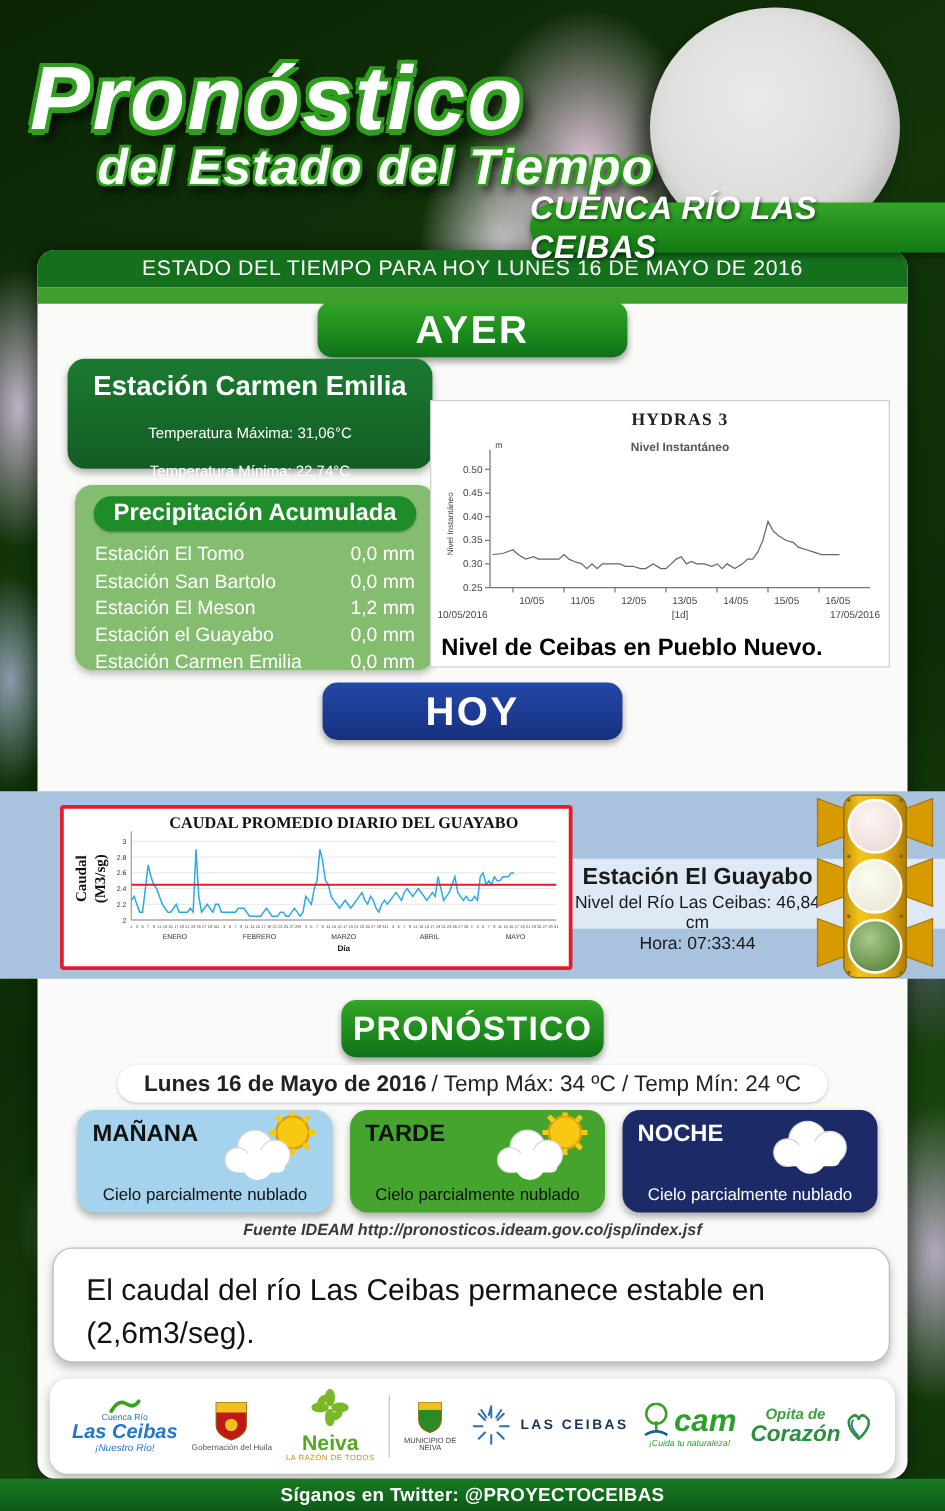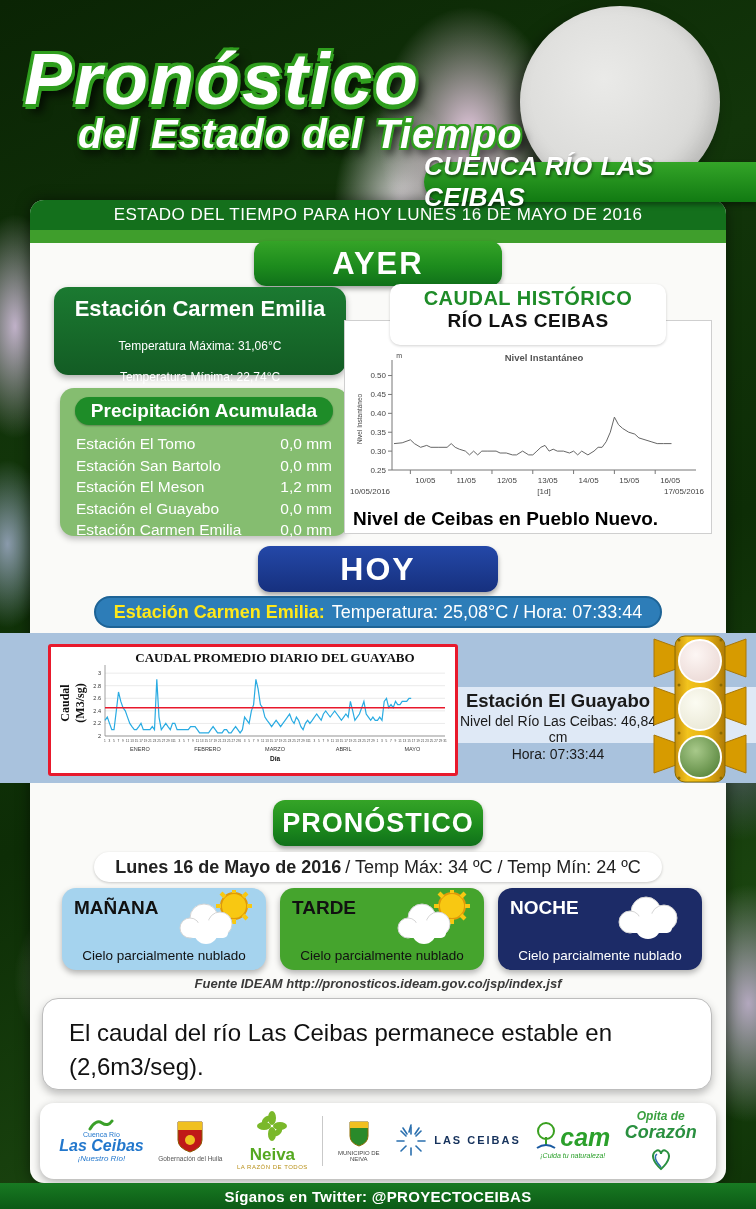--- a/index.html
+++ b/index.html
@@ -135,24 +135,20 @@
           <span>Estación el Guayabo</span>
           <span>0,0 mm</span>
         </div>
         <div class="precip-row">
           <span>Estación Carmen Emilia</span>
           <span>0,0 mm</span>
         </div>
       </div>
     </div>
 
-    <div class="abs hist-head">
-      <div class="h1">CAUDAL HISTÓRICO</div>
-      <div class="h2">RÍO LAS CEIBAS</div>
-    </div>
     <div class="abs hydras-box">
       <svg id="hydras-svg" width="358" height="178" viewBox="0 0 358 178" style="margin:3px 0 0 3px;">
           <text x="196" y="16" text-anchor="middle" font-family="Liberation Serif, serif" font-weight="bold" font-size="14" letter-spacing="1" fill="#222">HYDRAS 3</text>
           <text x="196" y="37" text-anchor="middle" font-weight="bold" font-size="9.5" fill="#555">Nivel Instantáneo</text>
           <line x1="44" y1="36" x2="44" y2="146" stroke="#777" stroke-width="1"></line>
           <line x1="44" y1="146" x2="348" y2="146" stroke="#777" stroke-width="1"></line>
           <line x1="40" y1="146" x2="44" y2="146" stroke="#777"></line>
           <text x="38" y="148.5" text-anchor="end" font-size="8" fill="#444">0.25</text>
           <line x1="40" y1="127.11111111111111" x2="44" y2="127.11111111111111" stroke="#777"></line>
           <text x="38" y="129.61111111111111" text-anchor="end" font-size="8" fill="#444">0.30</text>
@@ -182,24 +178,20 @@
           <text x="322.19463087248323" y="159" text-anchor="middle" font-size="8" fill="#444">16/05</text>
           <text x="2" y="170" font-size="8" fill="#444">10/05/2016</text>
           <text x="356" y="170" text-anchor="end" font-size="8" fill="#444">17/05/2016</text>
           <text x="196" y="170" text-anchor="middle" font-size="8" fill="#444">[1d]</text>
           <polyline fill="none" stroke="#666" stroke-width="1" points="46.0,119.6 54.2,118.8 62.4,115.8 66.4,119.6 72.6,123.3 78.7,121.4 82.8,123.3 90.9,123.3 99.1,123.3 103.2,119.6 107.2,123.3 111.3,125.2 117.4,127.1 121.5,130.9 125.6,127.1 129.7,130.9 133.8,127.1 139.9,127.1 148.1,127.1 152.1,129.0 158.3,129.0 164.4,130.9 168.5,130.9 174.6,127.1 180.7,130.9 184.8,130.9 188.9,127.1 192.9,123.3 197.0,121.4 201.1,127.1 205.2,125.2 209.3,127.1 215.4,127.1 221.5,129.0 225.6,127.1 229.7,130.9 233.7,127.1 239.9,130.9 246.0,127.1 250.1,123.3 254.1,123.3 258.2,117.7 262.3,108.2 266.4,93.1 270.5,100.7 274.6,104.4 280.7,108.2 286.8,110.1 290.9,113.9 297.0,115.8 303.1,117.7 309.2,119.6 315.4,119.6 323.5,119.6"></polyline>
         </svg>
       <div class="abs hydras-caption">Nivel de Ceibas en Pueblo Nuevo.</div>
     </div>
 
     <div class="abs section-tab tab-navy hoy-tab">HOY</div>
-    <div class="abs hoy-strip">
-      <span class="y">Estación Carmen Emilia:</span>
-      <span class="w">Temperatura:  25,08°C  / Hora:  07:33:44</span>
-    </div>
 
     <div class="abs section-tab tab-green pron-tab">PRONÓSTICO</div>
     <div class="abs date-bar">
       <span class="b">Lunes 16 de Mayo de 2016</span>
       <span>/ Temp Máx: 34 ºC   /   Temp Mín: 24 ºC</span>
     </div>
 
     <div class="abs wcard" style="left: 32px; background: rgb(165, 211, 238); color: rgb(17, 17, 17);">
       <span class="wlabel">MAÑANA</span>
       <svg class="wicon" width="96" height="58" viewBox="0 0 96 58">
@@ -346,21 +338,21 @@
         <span style="display:flex;align-items:center;gap:3px;">
           <svg width="22" height="30" viewBox="0 0 22 30">
               <circle cx="11" cy="9" r="8" fill="none" stroke="#3aa020" stroke-width="2"></circle>
               <line x1="11" y1="15" x2="11" y2="24" stroke="#3aa020" stroke-width="2"></line>
               <path d="M2 26 q9 -6 18 0" fill="none" stroke="#1a5aa0" stroke-width="2"></path>
             </svg>
           <span style="font-size:25px;font-weight:bold;font-style:italic;color:#2ba02b;">cam</span>
         </span>
         <span style="font-size:7px;font-style:italic;color:#2ba02b;">¡Cuida tu naturaleza!</span>
       </div>
-      <div class="logo" style="flex-direction:column;gap:4px;">
+      <div class="logo" style="flex-direction:row;gap:4px;">
         <span>
           <span style="display:block;font-size:12px;font-weight:bold;font-style:italic;color:#3aa040;">Opita de</span>
           <span style="display:block;font-size:18px;font-weight:bold;font-style:italic;color:#2a9040;">Corazón</span>
         </span>
         <svg width="22" height="26" viewBox="0 0 22 26">
             <path d="M11 23 C2 15 1 8 6 5 C9 3 11 6 11 8 C11 6 13 3 16 5 C21 8 20 15 11 23 Z" fill="none" stroke="#2a9040" stroke-width="2"></path>
             <path d="M11 21 C5 15 4 10 7 8" fill="none" stroke="#2a6fae" stroke-width="1.4"></path>
           </svg>
       </div>
     </div>

